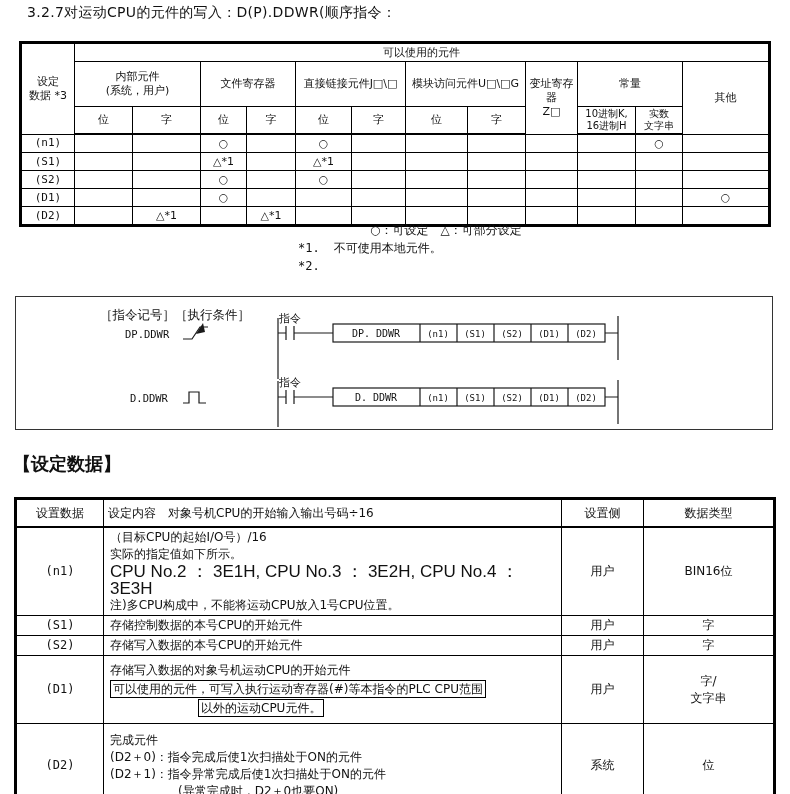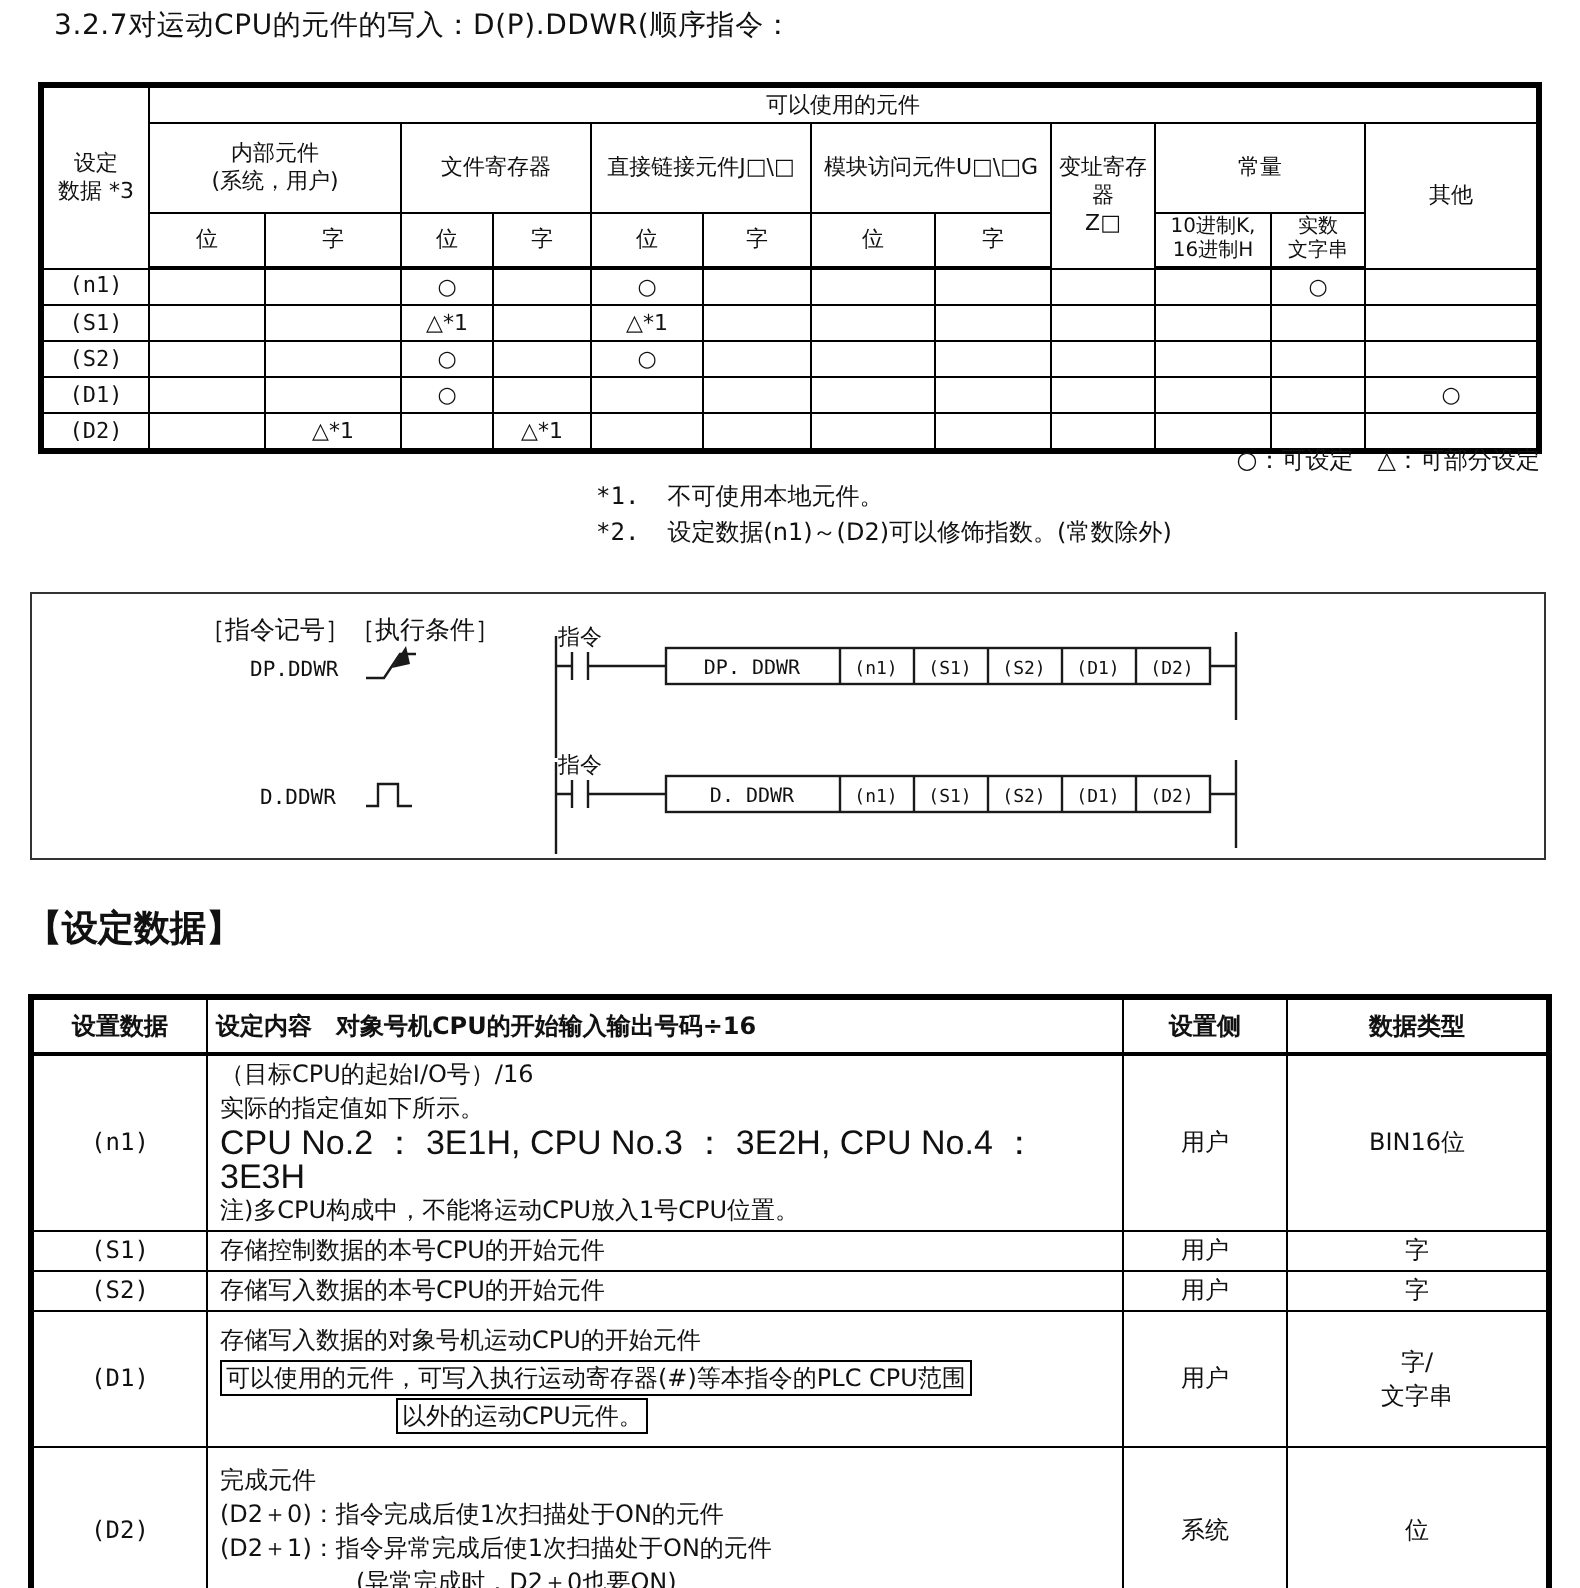--- a/index.html
+++ b/index.html
@@ -12,42 +12,42 @@
   
   .dev-wrap{position:absolute;left:19px;top:41px;width:748px;border:2px solid #000;}
   .dev-table{border-collapse:collapse;table-layout:fixed;width:100%;font-size:11px;}
   .dev-table td{border:1px solid #000;text-align:center;vertical-align:middle;padding:0;line-height:1.25;overflow:hidden;}
   .dev-table tr.h1 td{height:17px;}
   .dev-table tr.h2 td{height:44px;font-size:11px;}
   .dev-table tr.h3 td{height:26px;border-bottom:2px solid #000;font-size:10px;}
   .dev-table tr.dr td{height:17px;font-size:11px;}
   .dev-table td.rname{font-family:"DejaVu Sans Mono","Liberation Mono",monospace;font-size:10px;}
 
-  .legend{position:absolute;left:370px;top:222px;width:400px;text-align:right;font-size:12px;}
+  .legend{position:absolute;left:370px;top:222px;width:400px;font-size:12px;}
   .notes{position:absolute;left:298px;top:239px;font-size:12px;}
   .note-row{display:flex;gap:14px;line-height:18px;}
 
   
   .diagram-box{position:absolute;left:15px;top:296px;width:756px;height:132px;border:1px solid #333;}
   .diagram-box svg{display:block;}
   .dlab{font-size:12.5px;fill:#111;}
   .jlab{font-size:11px;fill:#111;text-anchor:middle;}
   .mn{font-size:10.5px;fill:#111;font-family:"DejaVu Sans Mono","Liberation Mono",monospace;}
   .bx{font-size:10px;fill:#111;font-family:"DejaVu Sans Mono","Liberation Mono",monospace;text-anchor:middle;}
   .op{font-size:9px;fill:#111;font-family:"DejaVu Sans Mono","Liberation Mono",monospace;text-anchor:middle;}
   .wire{stroke:#1a1a1a;stroke-width:1.2;fill:none;}
   .ibox{fill:#fff;stroke:#1a1a1a;stroke-width:1.2;}
 
   .section-title{position:absolute;left:13px;top:452px;font-size:18px;font-weight:bold;}
 
   
   .set-wrap{position:absolute;left:14px;top:497px;width:758px;border:2px solid #000;}
   .set-table{border-collapse:collapse;table-layout:fixed;width:100%;font-size:12px;}
   .set-table td{border:1px solid #000;vertical-align:middle;padding:1px 4px;line-height:17px;overflow:hidden;}
-  .set-table tr.sh td{height:24px;font-weight:bold;border-bottom:2px solid #000;}
+  .set-table tr.sh td{height:24px;font-weight:normal;border-bottom:2px solid #000;}
   .set-table td.c{text-align:center;}
   .set-table td.content{padding-left:6px;}
   .line{line-height:17px;}
   .mono-line{font-family:Liberation Sans, sans-serif;font-size:17px;}
   .boxed{display:inline-block;border:1px solid #000;padding:0 2px;line-height:16px;margin-top:1px;}
   .ind2{margin-left:88px;}
   .ind{padding-left:68px;}
   .r-n1{height:72px;}
   .r-s{height:20px;}
   .r-d1{height:68px;}
@@ -187,21 +187,20 @@
 
 <div class="legend">○：可设定　△：可部分设定</div>
 
 <div class="notes">
   <div class="note-row">
     <span class="mono">*1.</span>
     <span>不可使用本地元件。</span>
   </div>
   <div class="note-row">
     <span class="mono">*2.</span>
-    <span>设定数据(n1)～(D2)可以修饰指数。(常数除外)</span>
   </div>
 </div>
 
 <div class="diagram-box">
   <svg width="756" height="132" viewBox="0 0 756 132">
     <text class="dlab" x="84" y="22">［指令记号］［执行条件］</text>
 
     <text class="mn" x="109" y="41">DP.DDWR</text>
     <g>
       <path class="wire" d="M167 42 H176 L184 30 H192"></path>

